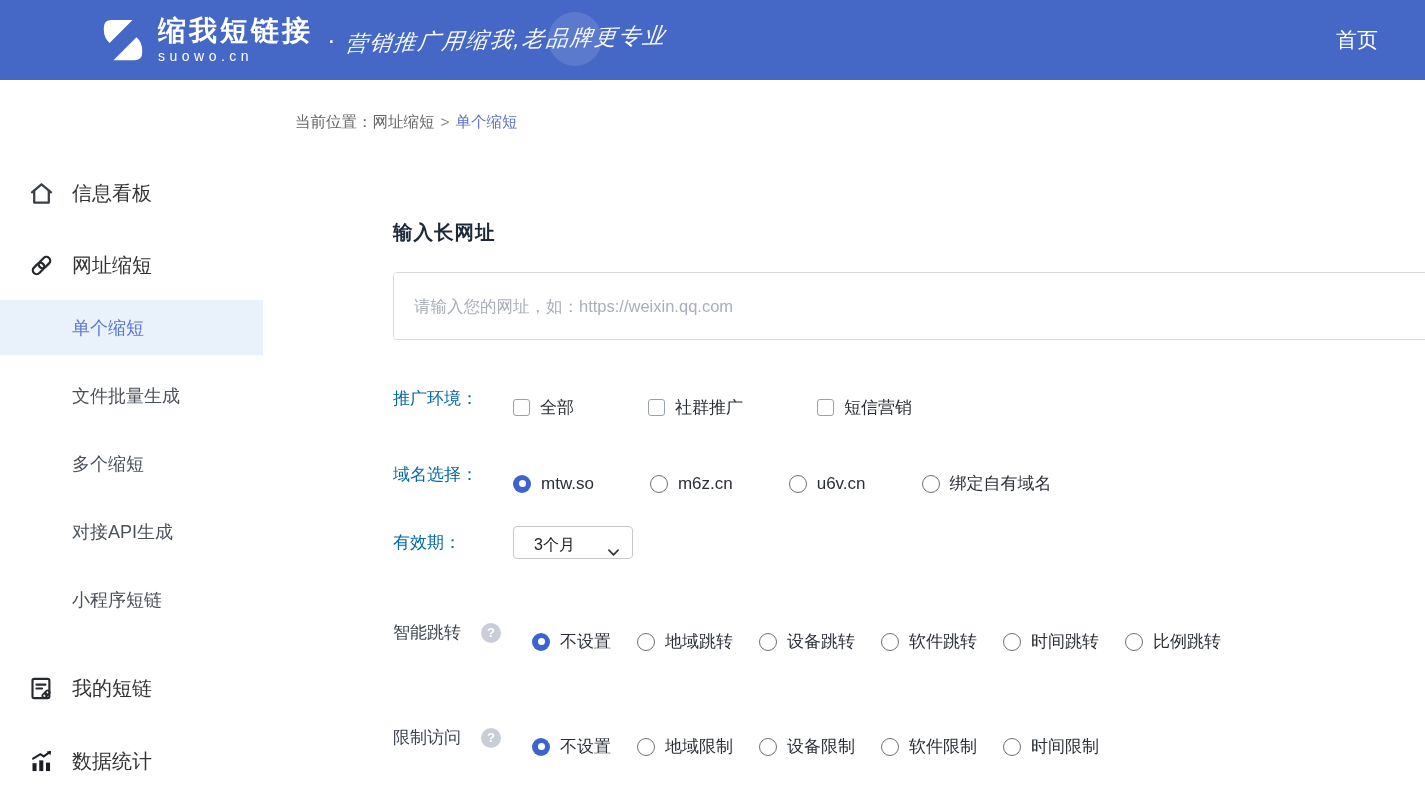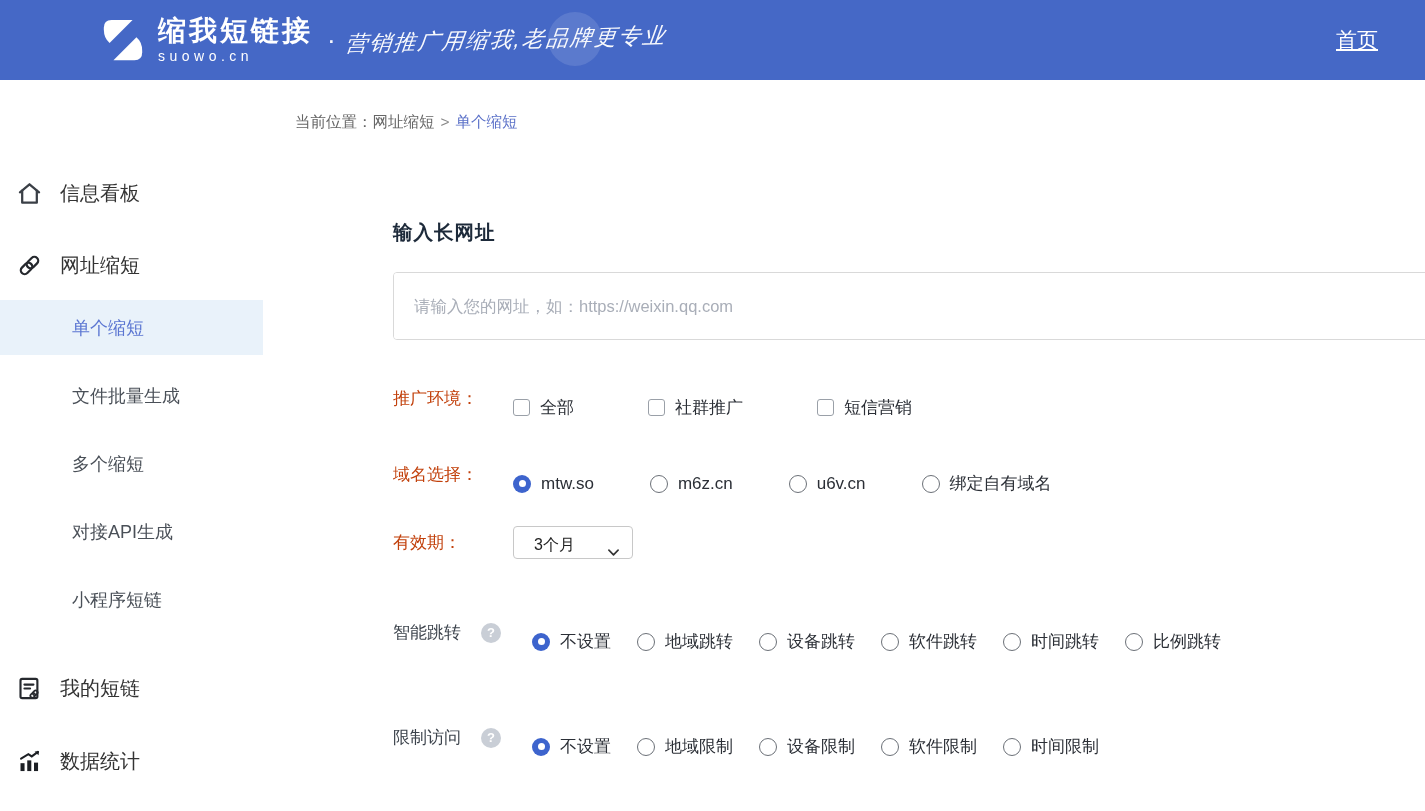--- a/index.html
+++ b/index.html
@@ -12,30 +12,30 @@
   .logo { display:flex; align-items:center; gap:12px; cursor:pointer; }
   .logo-mark { width:46px; height:46px; display:block; }
   .logo-text { display:flex; flex-direction:column; line-height:1.05; }
   .logo-cn { font-size:28px; font-weight:bold; letter-spacing:3px; }
   .logo-en { font-size:14px; letter-spacing:4.5px; margin-top:3px; }
   .tag-dot { font-size:26px; margin:0 10px 0 14px; opacity:.95; }
   .tagline { font-size:22px; font-style:italic; transform:skewX(-8deg) rotate(-1.5deg);
     letter-spacing:2px; opacity:.96; position:relative; z-index:1; }
   .tag-blob { position:absolute; left:548px; top:12px; width:54px; height:54px;
     border-radius:50%; background:rgba(255,255,255,.12); }
-  .home-link { margin-left:auto; font-size:21px; cursor:pointer;text-decoration:underline; }
+  .home-link { margin-left:auto; font-size:21px; cursor:pointer; }
 
   
   .layout { display:flex; width:1425px; }
   .sidebar { width:263px; flex-shrink:0; padding-top:90px; }
   .main { flex:1; position:relative; }
 
   
   .side-item { height:46px; display:flex; align-items:center; gap:17px;
-    padding-left:16px; font-size:20px; color:#333; cursor:pointer; margin-top:26px; }
+    padding-left:28px; font-size:20px; color:#333; cursor:pointer; margin-top:26px; }
   .side-item:first-child { margin-top:0; }
   .side-item .nicon { width:27px; height:27px; flex-shrink:0; }
   .side-sub { height:55px; display:flex; align-items:center; padding-left:72px;
     font-size:18px; color:#4a5058; cursor:pointer; margin-top:13px; }
   .side-sub.first { margin-top:12px; }
   .side-sub.active { background:#e9f2fa; color:#5b76d2; }
   .gap-lg { margin-top:38px; }
   .gap-md { margin-top:27px; }
   .gap-cut { margin-top:21px; }
 
@@ -54,21 +54,21 @@
     padding:23px 20px; font-size:16.5px; color:#333;
     font-family:"Liberation Sans","DejaVu Sans",sans-serif; }
   .url-input::placeholder { color:#a9aeb8; }
 
   .form-row { display:flex; align-items:center; }
   .row-env { margin-top:38px; }
   .row-domain { margin-top:35px; }
   .row-valid { margin-top:31px; }
   .row-jump { margin-top:53px; }
   .row-limit { margin-top:64px; }
-  .row-label { width:120px; flex-shrink:0; font-size:17px; color:#c2410c; }
+  .row-label { width:120px; flex-shrink:0; font-size:17px; color:#0369a1; }
   .row-label2 { width:139px; flex-shrink:0; display:flex; align-items:center; gap:20px;
     font-size:17px; color:#3c434c; }
   .help-icon { width:20px; height:20px; border-radius:50%; background:#c9ced6;
     color:#fff; font-size:13px; font-weight:bold; display:flex; align-items:center;
     justify-content:center; cursor:pointer; }
 
   .opt { display:flex; align-items:center; gap:10px; font-size:17px; color:#2b2f36;
     cursor:pointer; white-space:nowrap;margin-top:18px; }
   .grp-env { display:flex; gap:74px; }
   .grp-domain { display:flex; gap:56px; }

